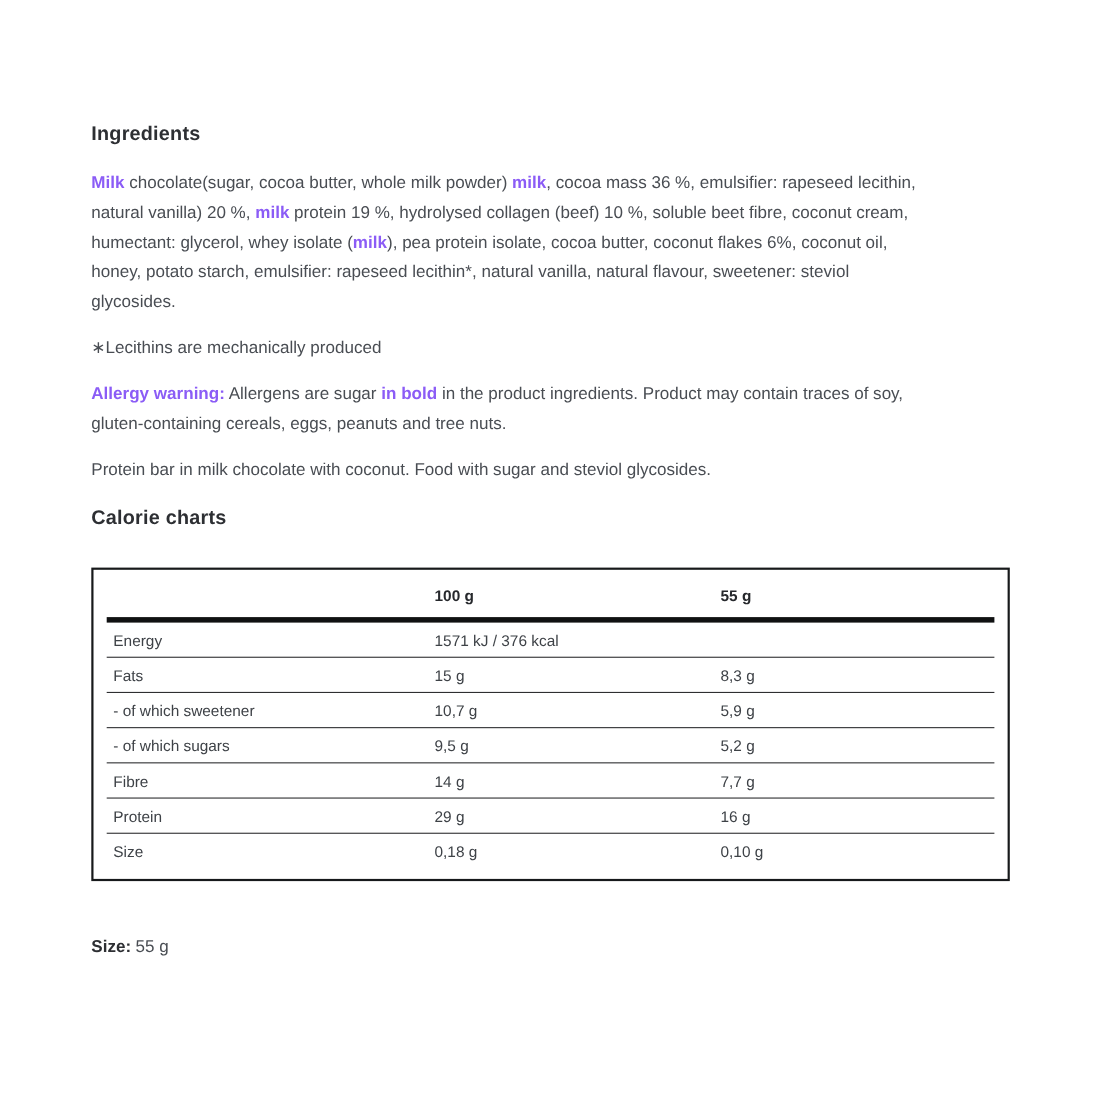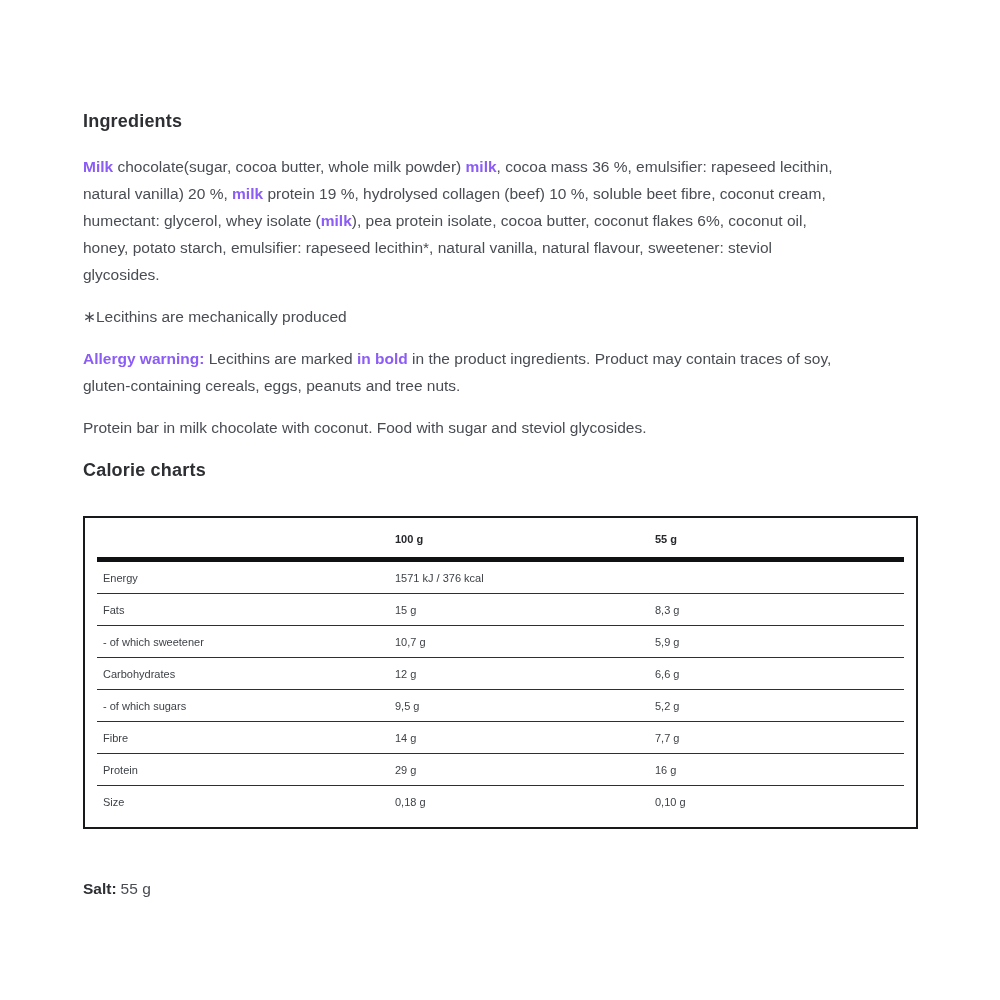--- a/index.html
+++ b/index.html
@@ -35,21 +35,21 @@
     color: #494d53;
   }
   p.body-text b { color: #8b5cf6; font-weight: 700; }
 
   
   .ntable {
     width: 835px;
     border: 2px solid #17191b;
     padding: 0 12px 9px 12px;
     margin: 0;
-    font-size: 11px;
+    font-size: 14px;
     color: #3e4247;
   }
   .t-head {
     display: flex;
     align-items: center;
     padding: 15px 0 12px 0;
     font-weight: 700;
     color: #26282c;
   }
   .t-bar {
@@ -79,21 +79,21 @@
 <body>
 
 <div class="page">
 
   <h2 class="section-heading">Ingredients</h2>
 
   <p class="body-text"><b>Milk</b><span> chocolate(sugar, cocoa butter, whole milk powder) </span><b>milk</b><span>, cocoa mass 36 %, emulsifier: rapeseed lecithin, natural vanilla) 20 %, </span><b>milk</b><span> protein 19 %, hydrolysed collagen (beef) 10 %, soluble beet fibre, coconut cream, humectant: glycerol, whey isolate (</span><b>milk</b><span>), pea protein isolate, cocoa butter, coconut flakes 6%, coconut oil, honey, potato starch, emulsifier: rapeseed lecithin*, natural vanilla, natural flavour, sweetener: steviol glycosides.</span></p>
 
   <p class="body-text">∗Lecithins are mechanically produced</p>
 
-  <p class="body-text"><b>Allergy warning:</b><span> Lecithins are marked </span><b>in bold</b><span> in the product ingredients. Product may contain traces of soy, gluten-containing cereals, eggs, peanuts and tree nuts.</span></p>
+  <p class="body-text"><b>Allergy warning:</b><span> Allergens are sugar </span><b>in bold</b><span> in the product ingredients. Product may contain traces of soy, gluten-containing cereals, eggs, peanuts and tree nuts.</span></p>
 
   <p class="body-text">Protein bar in milk chocolate with coconut. Food with sugar and steviol glycosides.</p>
 
   <h2 class="section-heading calorie-heading">Calorie charts</h2>
 
   <div class="ntable">
     <div class="t-head">
       <span class="c1"></span>
       <span class="c2">100 g</span>
       <span class="c3">55 g</span>
@@ -108,25 +108,20 @@
           <span class="c1">Fats</span>
           <span class="c2">15 g</span>
           <span class="c3">8,3 g</span>
         </div>
         <div class="t-row">
           <span class="c1">- of which sweetener</span>
           <span class="c2">10,7 g</span>
           <span class="c3">5,9 g</span>
         </div>
         <div class="t-row">
-          <span class="c1">Carbohydrates</span>
-          <span class="c2">12 g</span>
-          <span class="c3">6,6 g</span>
-        </div>
-        <div class="t-row">
           <span class="c1">- of which sugars</span>
           <span class="c2">9,5 g</span>
           <span class="c3">5,2 g</span>
         </div>
         <div class="t-row">
           <span class="c1">Fibre</span>
           <span class="c2">14 g</span>
           <span class="c3">7,7 g</span>
         </div>
         <div class="t-row">
@@ -136,16 +131,16 @@
         </div>
         <div class="t-row">
           <span class="c1">Size</span>
           <span class="c2">0,18 g</span>
           <span class="c3">0,10 g</span>
         </div>
       </div>
   </div>
 
   <p class="size-line">
-    <b>Salt:</b><span>55 g</span>
+    <b>Size:</b><span>55 g</span>
   </p>
 
 </div>
 
 </body></html>

